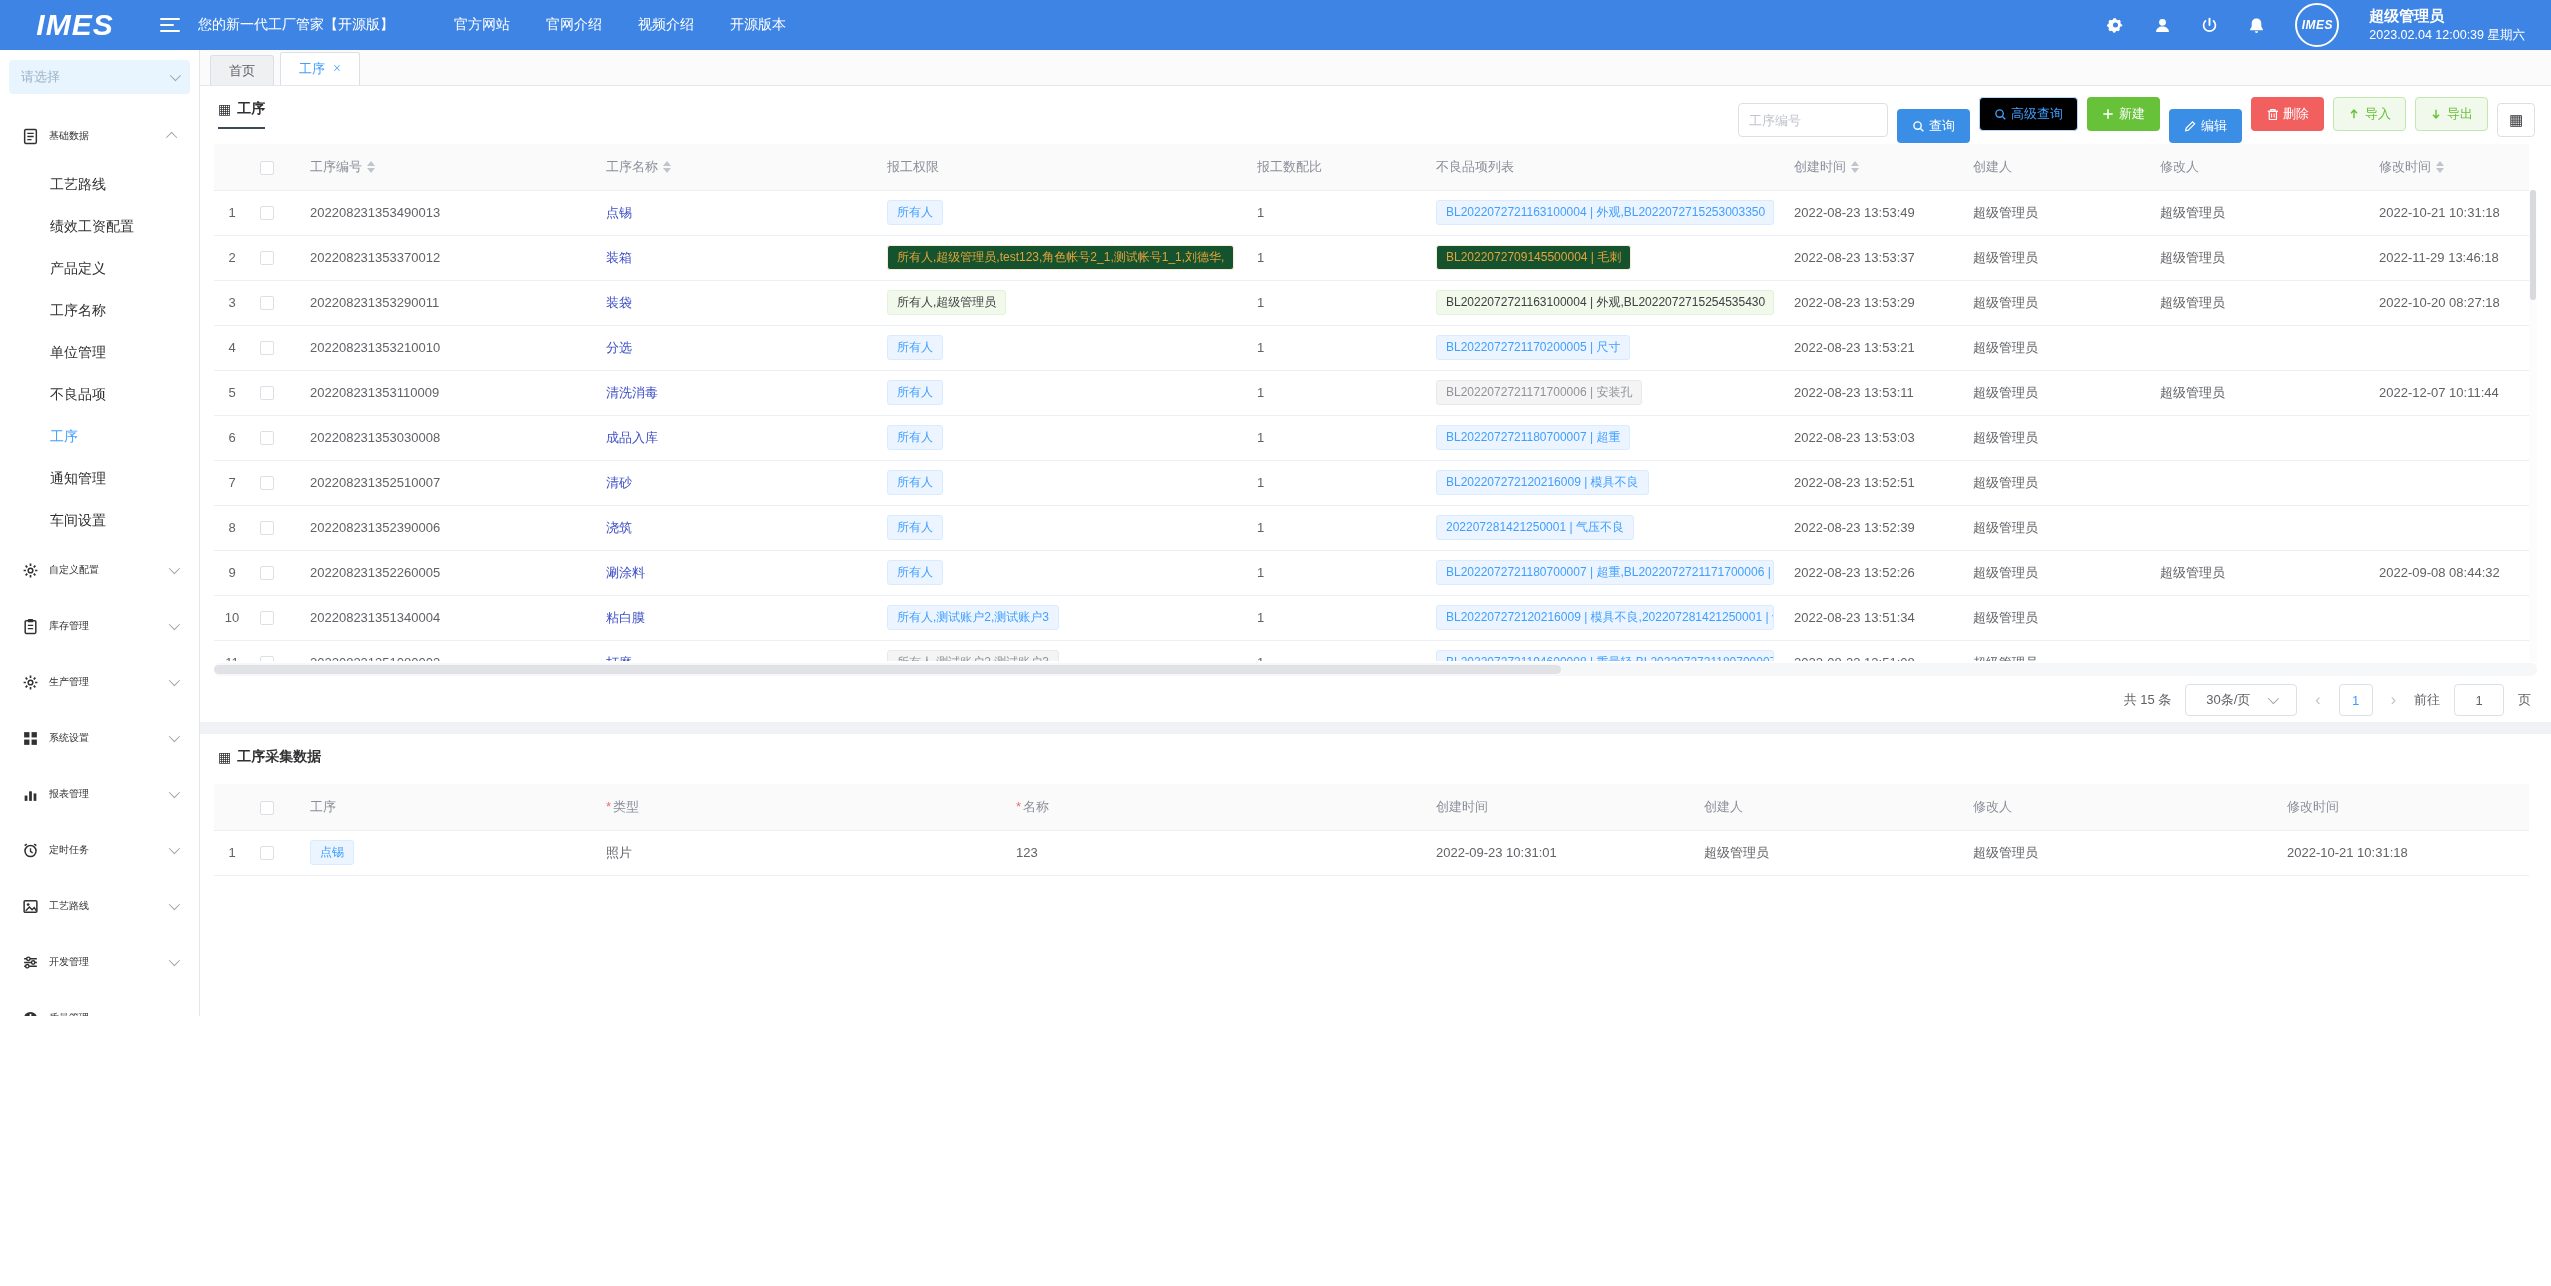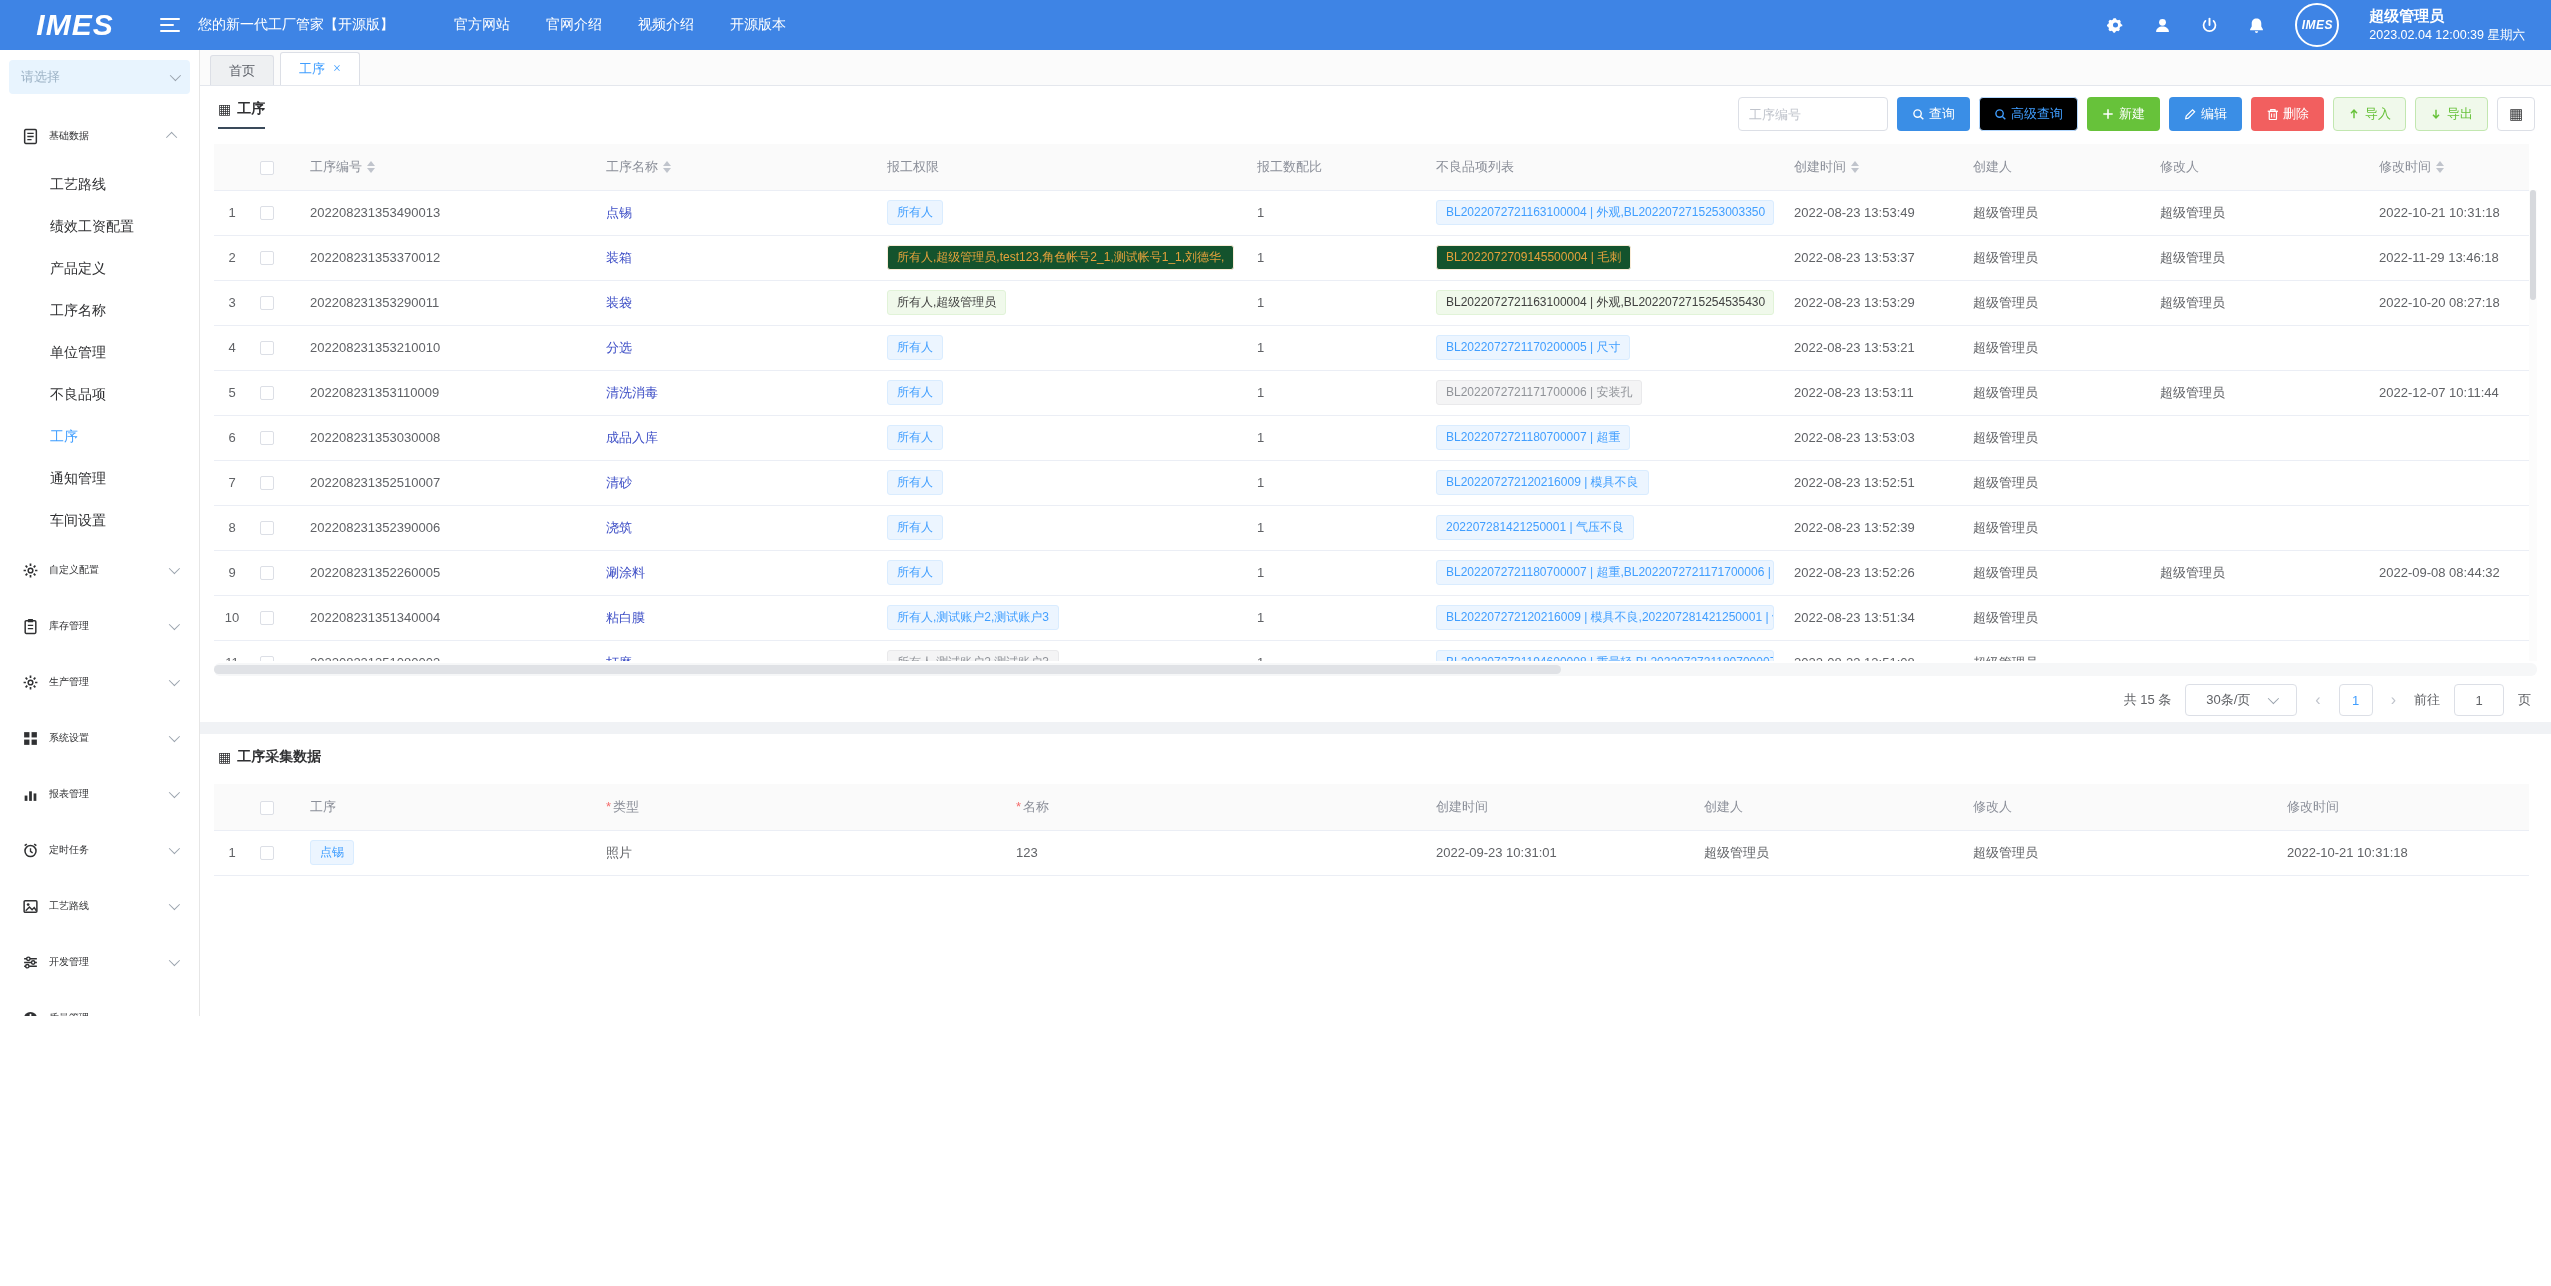--- a/index.html
+++ b/index.html
@@ -58,21 +58,21 @@
   .card-head { position:relative; height:58px; }
   .panel-title { position:absolute; left:4px; top:14px; font-size:14px; font-weight:bold; color:#303133; display:inline-flex; align-items:center; gap:6px; padding-bottom:9px; }
   .panel-title.underlined { border-bottom:2px solid #3a4a5a; }
   .grid-glyph { font-size:14px; color:#303133; font-style:normal; }
 
   .toolbar { position:absolute; right:2px; top:11px; display:flex; align-items:center; gap:9px; }
   .tb-input { width:150px; height:34px; border:1px solid #dcdfe6; border-radius:4px; padding:0 10px; font-size:13px; color:#606266; background:#fff; font-family:inherit; }
   .tb-input::placeholder { color:#c0c4cc; }
   .btn { height:34px; padding:0 14px; border-radius:4px; font-size:13px; display:inline-flex; align-items:center; gap:5px; cursor:pointer; border:1px solid transparent; white-space:nowrap; font-family:inherit; }
   .btn svg { width:12px; height:12px; }
-  .btn-primary { background:#3a8ee6; color:#fff; }
+  .btn-primary { background:#3a8ee6; color:#fff;margin-top:12px; }
   .btn-plain-primary { background:#000000; color:#409eff; border-color:#b3d8ff; }
   .btn-success { background:#67c23a; color:#fff; }
   .btn-danger { background:#f25f5f; color:#fff; }
   .btn-plain-success { background:#f0f9eb; color:#67c23a; border-color:#c2e7b0; }
   .btn-tool { width:38px; height:34px; background:#fff; border:1px solid #dcdfe6; border-radius:4px; color:#303133; font-size:15px; display:inline-flex; align-items:center; justify-content:center; cursor:pointer; }
 
   
   table { border-collapse:collapse; table-layout:fixed; width:2315px; }
   th,td { border-bottom:1px solid #ebeef5; padding:0 10px; text-align:left; font-weight:normal; overflow:hidden; white-space:nowrap; }
   thead th { height:46px; background:#fafafa; color:#8b8f99; font-size:13px; }

